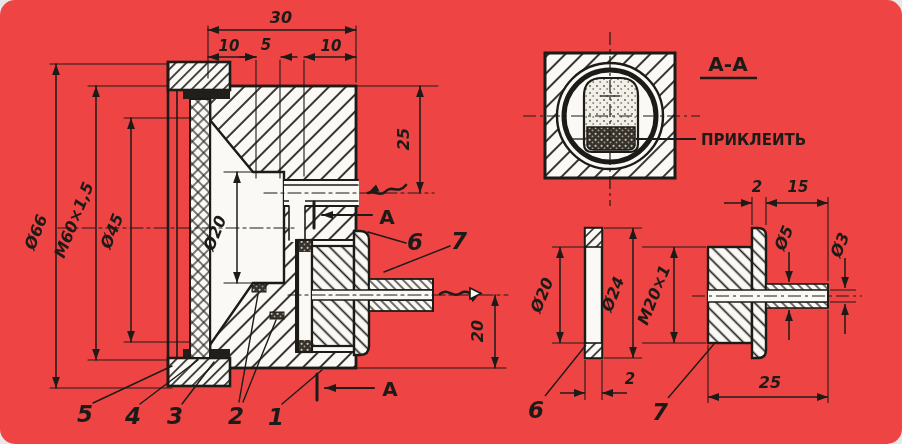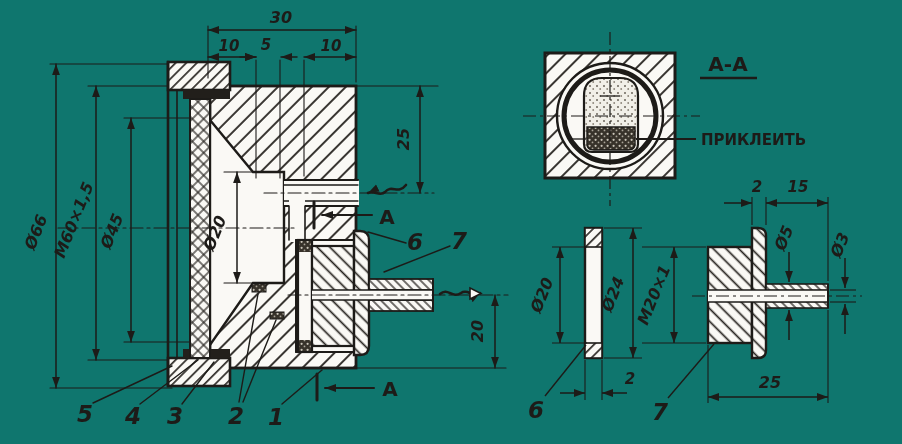--- a/index.html
+++ b/index.html
@@ -1,17 +1,17 @@
 <!DOCTYPE html>
 <html><head>
 <meta charset="utf-8">
 <style>
   html,body{margin:0;padding:0;background:#e8e8e8;}
-  .page{position:relative;width:902px;height:444px;background:#0f766e;overflow:hidden;
-        font-family:"DejaVu Sans","Liberation Sans",sans-serif;}
+  .page{position:relative;width:902px;height:444px;background:#ef4444;overflow:hidden;
+        font-family:"DejaVu Sans","Liberation Sans",sans-serif;border-radius:15px;}
   svg{position:absolute;left:0;top:0;}
   text{fill:#1d1b18;}
   .dim{font-size:16px;font-weight:bold;font-style:italic;}
   .dimsm{font-size:15px;font-weight:bold;font-style:italic;}
   .part{font-size:23px;font-weight:bold;font-style:italic;}
   .sect{font-size:20px;font-weight:bold;}
   .title{font-size:20px;font-weight:bold;}
   .note{font-size:15px;font-weight:bold;}
 </style>
 </head>

